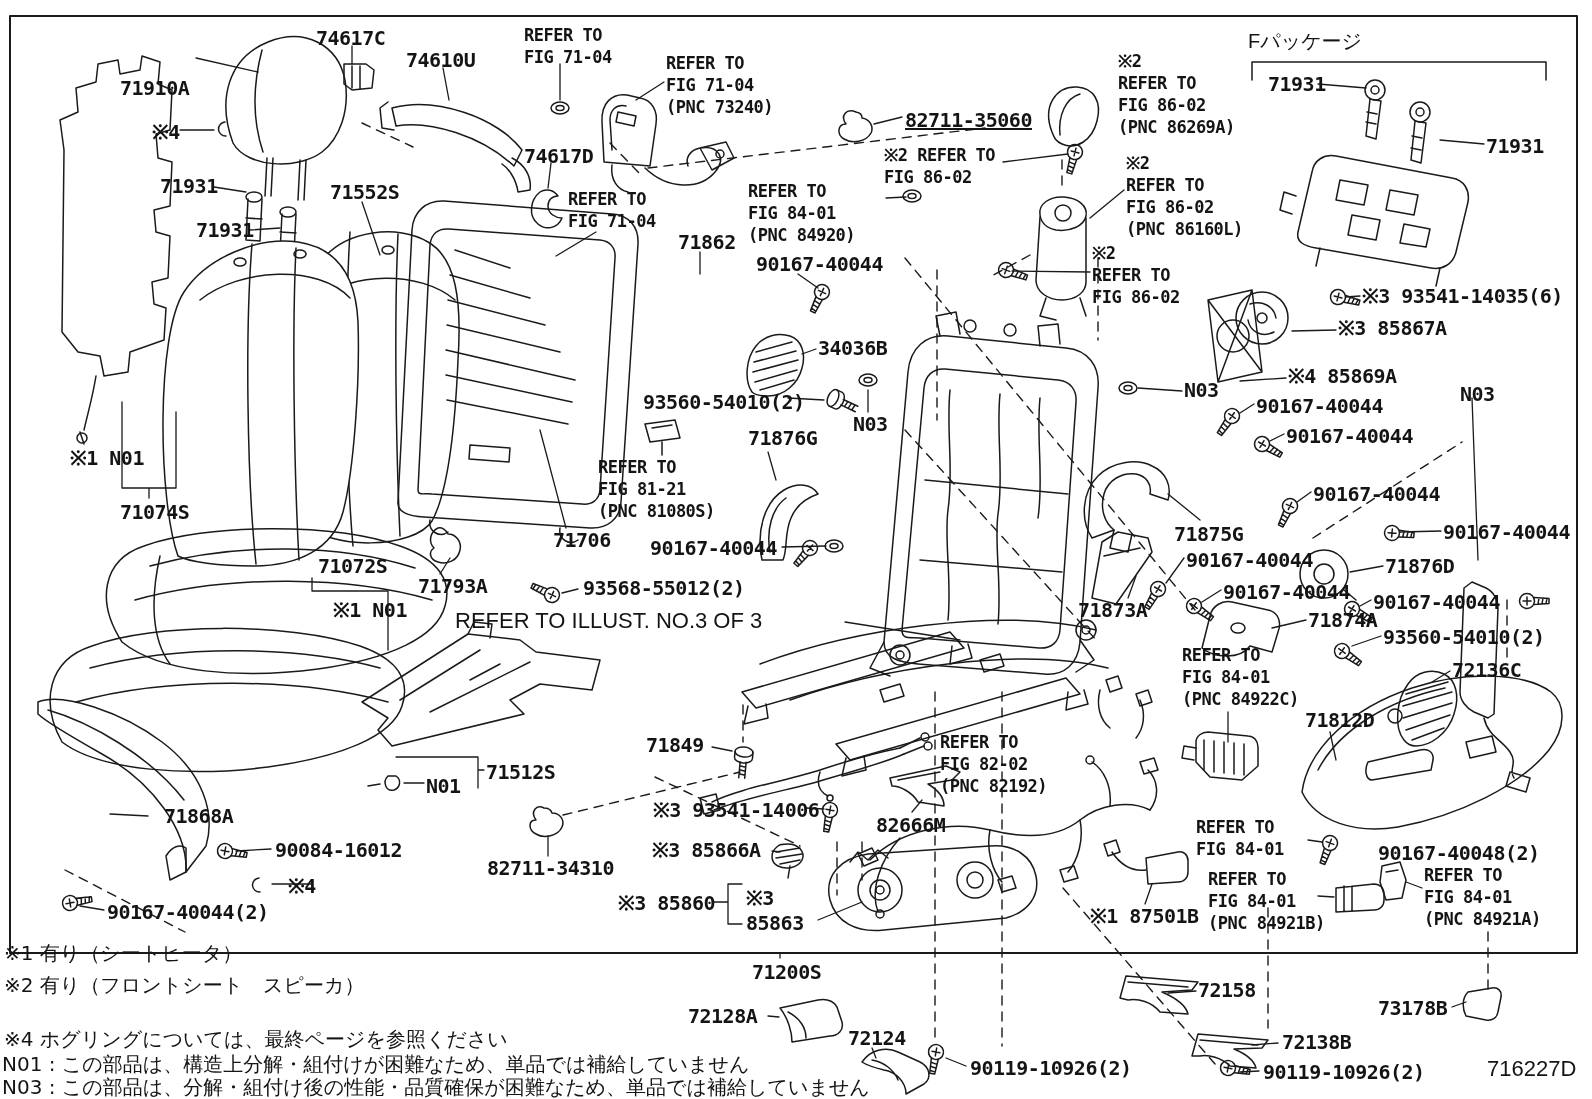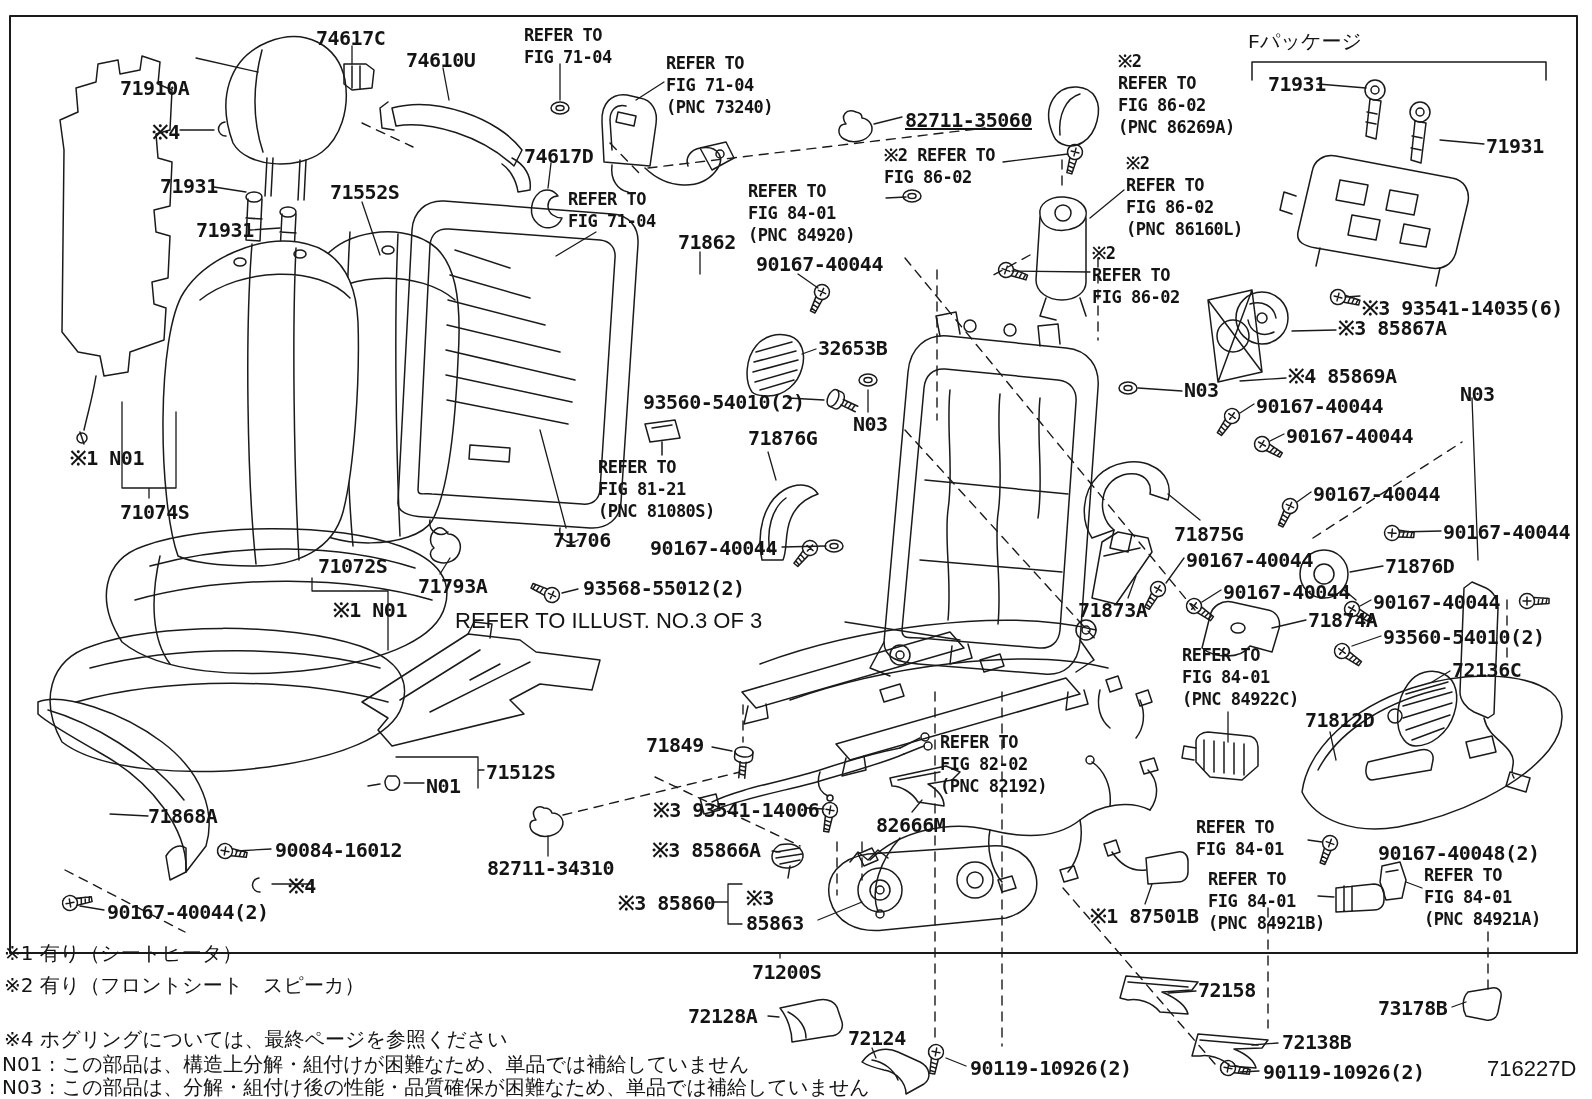--- a/index.html
+++ b/index.html
@@ -6,21 +6,21 @@
   #stage{position:relative;width:1592px;height:1099px;background:#ffffff;overflow:hidden;
          font-family:"DejaVu Sans Mono",monospace;color:#151515;}
   #art{position:absolute;left:0;top:0;}
   #labels-layer,#footnotes{position:absolute;left:0;top:0;width:100%;height:100%;pointer-events:none;}
   .lbl{position:absolute;white-space:pre-line;color:#141414;}
   .pn{font-size:20px;line-height:25px;font-weight:bold;letter-spacing:-0.5px;}
   .ref{font-size:17px;line-height:22px;font-weight:bold;letter-spacing:-0.5px;}
   .big{font-family:"Liberation Sans",sans-serif;font-weight:400;font-size:22px;letter-spacing:0;}
   .jp{position:absolute;font-family:"DejaVu Sans",sans-serif;font-size:20px;font-weight:400;
       white-space:pre;color:#141414;}
-  .fp{position:absolute;font-family:Liberation Mono, monospace;font-size:20px;color:#141414;}
+  .fp{position:absolute;font-family:Liberation Sans, sans-serif;font-size:20px;color:#141414;}
   .dn{position:absolute;font-family:"Liberation Sans",sans-serif;font-size:22px;color:#141414;}
 </style>
 </head>
 <body>
 
 <div id="stage">
 
 <svg id="art" width="1592" height="1099" viewBox="0 0 1592 1099" fill="none" stroke="#1a1a1a" stroke-width="1.5" stroke-linecap="round" stroke-linejoin="round">
   <defs>
     <g id="screw">
@@ -380,23 +380,23 @@
 (PNC 84920)</div>
       <div class="lbl pn" style="left: 678px; top: 230px;">71862</div>
       <div class="lbl ref" style="left: 1126px; top: 152px;">※2
 REFER TO
 FIG 86-02
 (PNC 86160L)</div>
       <div class="lbl pn" style="left: 756px; top: 252px;">90167-40044</div>
       <div class="lbl ref" style="left: 1092px; top: 242px;">※2
 REFER TO
 FIG 86-02</div>
-      <div class="lbl pn" style="left: 1362px; top: 284px; margin-top: 12px;">※3 93541-14035(6)</div>
+      <div class="lbl pn" style="left: 1362px; top: 284px;">※3 93541-14035(6)</div>
       <div class="lbl pn" style="left: 1338px; top: 316px;">※3 85867A</div>
-      <div class="lbl pn" style="left: 818px; top: 336px;">32653B</div>
+      <div class="lbl pn" style="left: 818px; top: 336px;">34036B</div>
       <div class="lbl pn" style="left: 1288px; top: 364px;">※4 85869A</div>
       <div class="lbl pn" style="left: 1184px; top: 378px;">N03</div>
       <div class="lbl pn" style="left: 643px; top: 390px;">93560-54010(2)</div>
       <div class="lbl pn" style="left: 853px; top: 412px;">N03</div>
       <div class="lbl pn" style="left: 1256px; top: 394px;">90167-40044</div>
       <div class="lbl pn" style="left: 1286px; top: 424px;">90167-40044</div>
       <div class="lbl pn" style="left: 1460px; top: 382px;">N03</div>
       <div class="lbl pn" style="left: 748px; top: 426px;">71876G</div>
       <div class="lbl pn" style="left: 70px; top: 446px;">※1 N01</div>
       <div class="lbl ref" style="left: 598px; top: 456px;">REFER TO
@@ -425,21 +425,21 @@
 FIG 84-01
 (PNC 84922C)</div>
       <div class="lbl pn" style="left: 1305px; top: 708px;">71812D</div>
       <div class="lbl pn" style="left: 646px; top: 733px;">71849</div>
       <div class="lbl ref" style="left: 940px; top: 731px;">REFER TO
 FIG 82-02
 (PNC 82192)</div>
       <div class="lbl pn" style="left: 486px; top: 760px;">71512S</div>
       <div class="lbl pn" style="left: 426px; top: 774px;">N01</div>
       <div class="lbl pn" style="left: 876px; top: 813px;">82666M</div>
-      <div class="lbl pn" style="left: 148px; top: 804px;">71868A</div>
+      <div class="lbl pn" style="left: 164px; top: 804px;">71868A</div>
       <div class="lbl pn" style="left: 653px; top: 798px;">※3 93541-14006</div>
       <div class="lbl pn" style="left: 275px; top: 838px;">90084-16012</div>
       <div class="lbl pn" style="left: 652px; top: 838px;">※3 85866A</div>
       <div class="lbl ref" style="left: 1196px; top: 816px;">REFER TO
 FIG 84-01</div>
       <div class="lbl pn" style="left: 1378px; top: 841px;">90167-40048(2)</div>
       <div class="lbl pn" style="left: 487px; top: 856px;">82711-34310</div>
       <div class="lbl pn" style="left: 288px; top: 874px;">※4</div>
       <div class="lbl pn" style="left: 618px; top: 891px;">※3 85860</div>
       <div class="lbl pn" style="left: 746px; top: 886px;">※3

